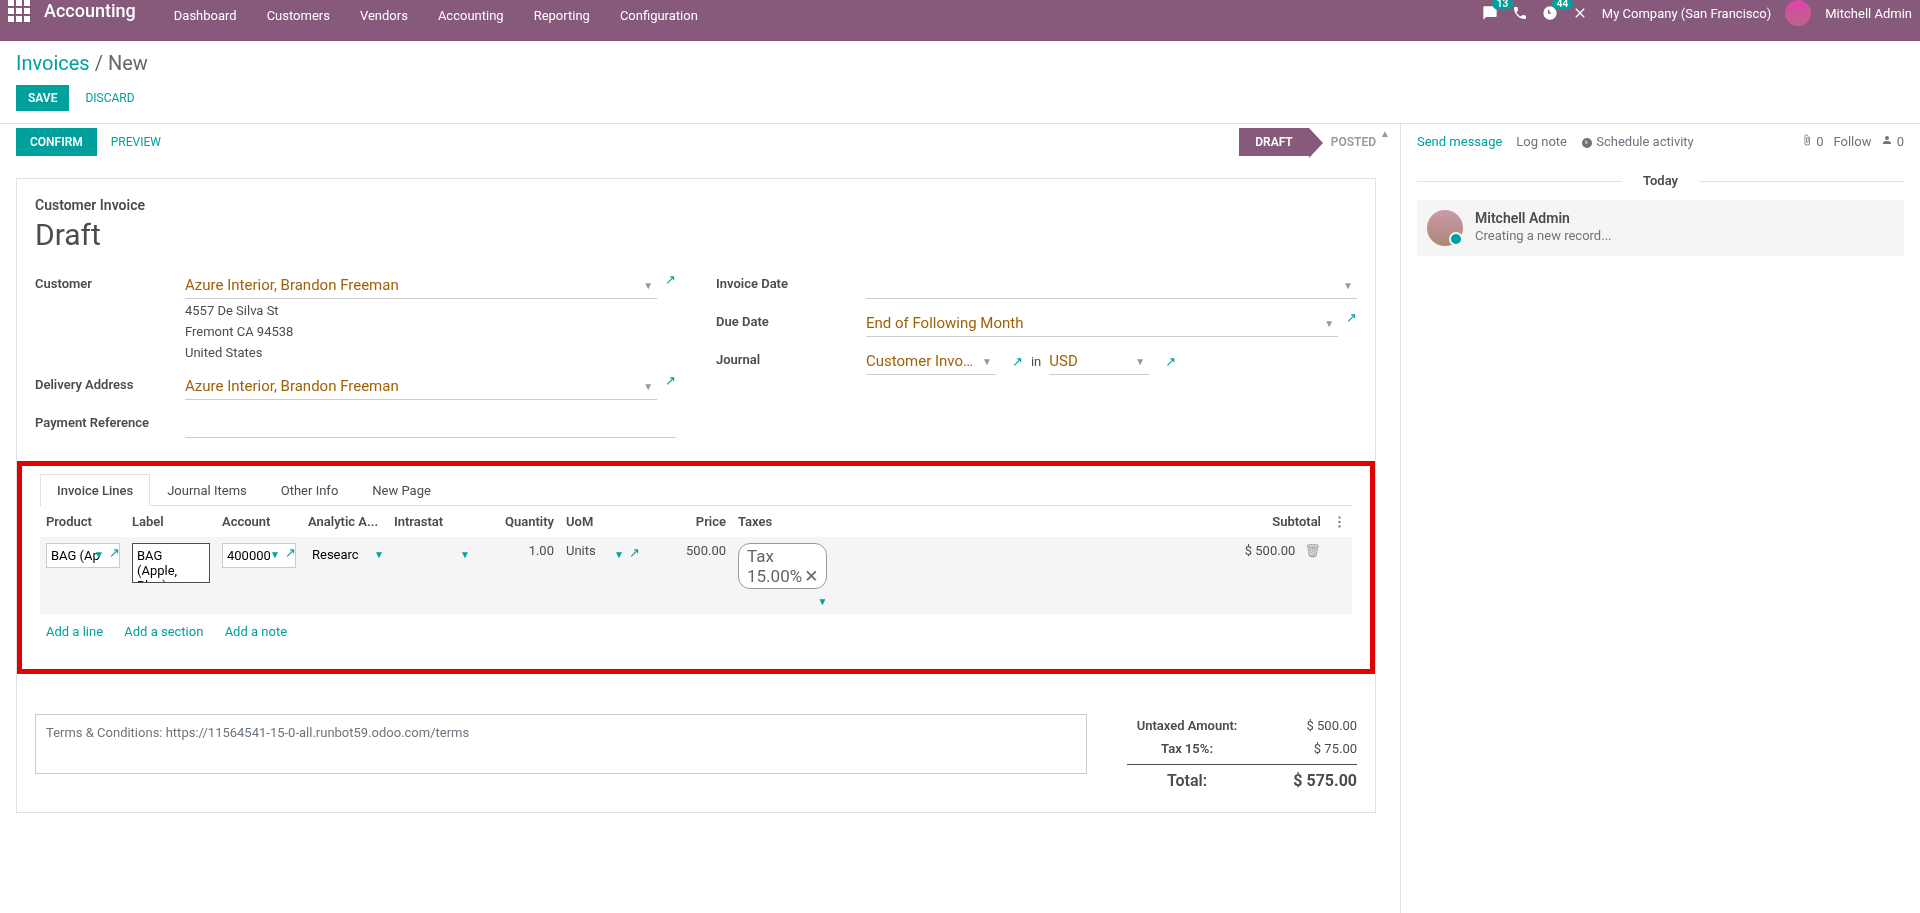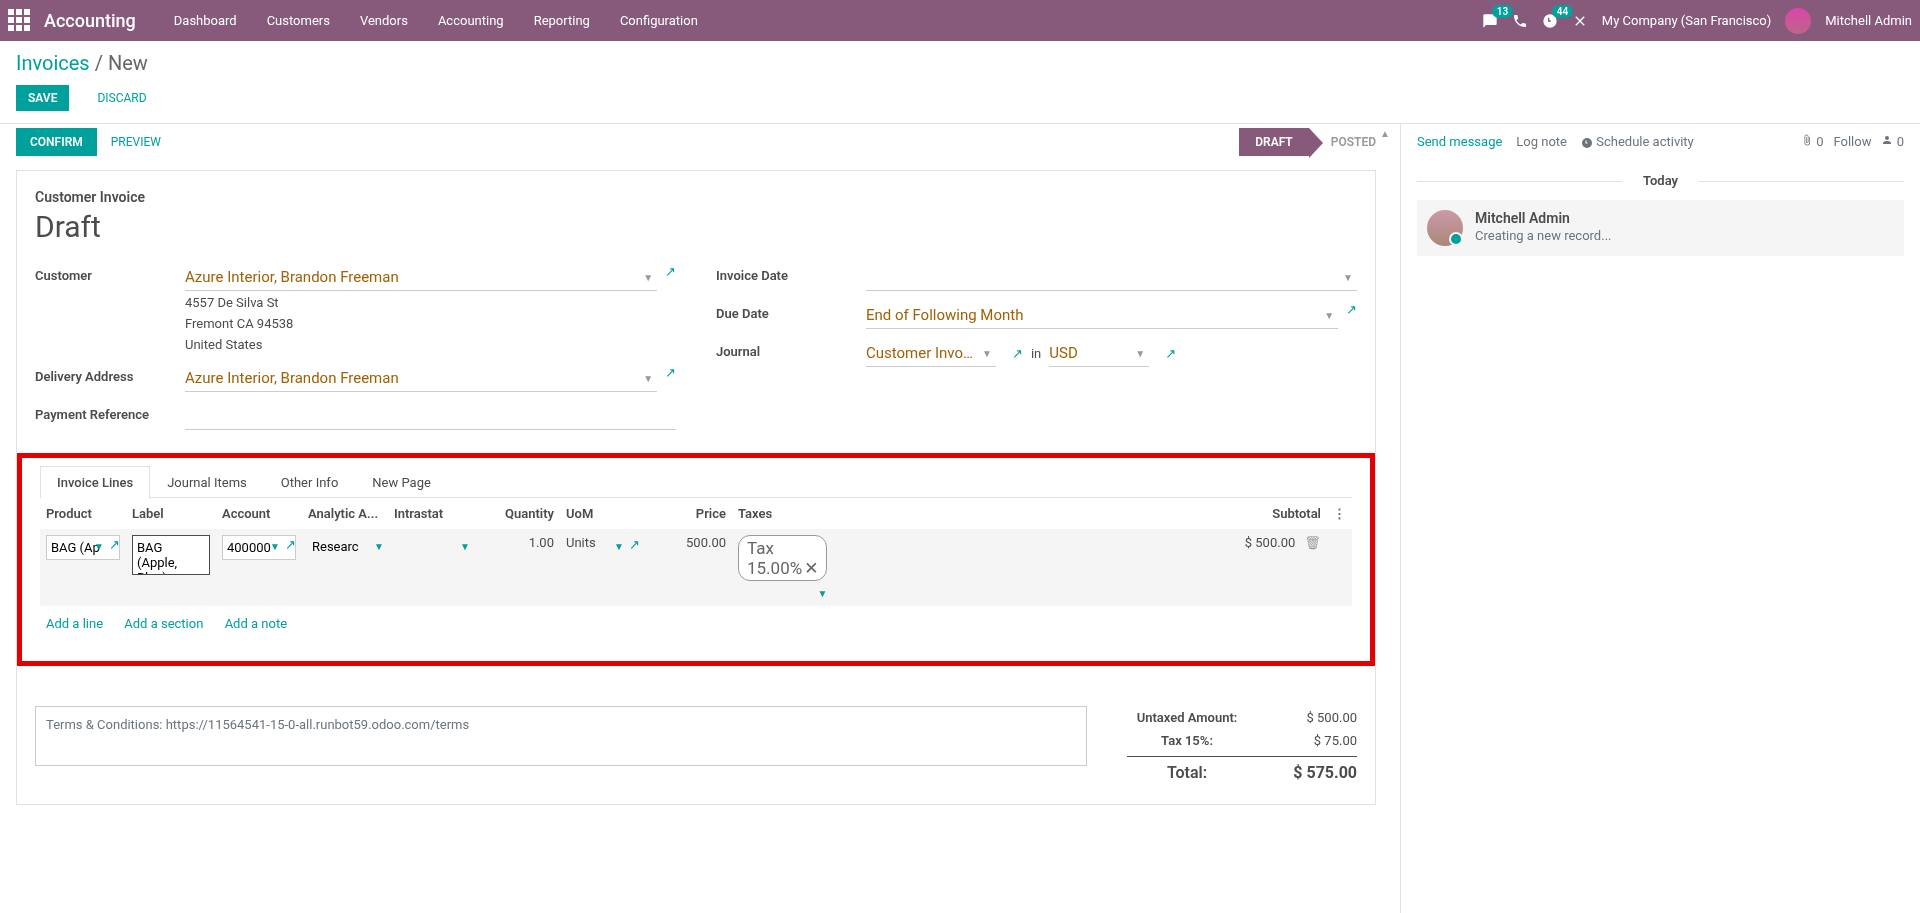--- a/index.html
+++ b/index.html
@@ -1,51 +1,51 @@
 <!DOCTYPE html>
 <html><head>
 <meta charset="utf-8">
 <style>
 * { margin: 0; padding: 0; box-sizing: border-box; font-family: -apple-system, BlinkMacSystemFont, "Segoe UI", Roboto, sans-serif; }
 body { background: #fff; color: #4c4c4c; font-size: 13px; overflow: hidden; }
 
-.topbar { background: #875a7b; height: 41px; display: flex; align-items: center; padding: 0 8px; color: #fff; }
+.topbar { background: #875a7b; height: 41px; display: flex; align-items: flex-start; padding: 0 8px; color: #fff; }
 .apps-icon { width: 24px; height: 24px; display: grid; grid-template-columns: repeat(3,6px); grid-template-rows: repeat(3,6px); gap: 2px; margin-right: 12px; cursor: pointer; }
 .apps-icon span { background: #fff; }
 .brand { font-size: 18px; font-weight: 500; margin-right: 24px; }
 .nav-menu { display: flex; gap: 2px; flex: 1; }
 .nav-item { padding: 8px 14px; cursor: pointer; font-size: 13px; }
 .top-right { display: flex; align-items: center; gap: 14px; }
 .top-icon { position: relative; cursor: pointer; display: flex; align-items: center; }
 .badge { position: absolute; top: -8px; left: 10px; background: #00a09d; border-radius: 10px; padding: 1px 5px; font-size: 10px; font-weight: 600; }
 .company { font-size: 13px; cursor: pointer; }
 .avatar { width: 26px; height: 26px; border-radius: 50%; background: linear-gradient(#d4a, #b68); }
 .username { font-size: 13px; cursor: pointer; }
 
 .breadcrumb-bar { padding: 10px 16px 6px; }
 .breadcrumb { font-size: 20px; color: #666; }
 .breadcrumb a { color: #00a09d; text-decoration: none; }
-.action-buttons { padding: 4px 16px 12px; display: flex; gap: 16px; border-bottom: 1px solid #dee2e6; }
+.action-buttons { padding: 4px 16px 12px; display: flex; gap: 4px; border-bottom: 1px solid #dee2e6; }
 .btn-save { background: #00a09d; color: #fff; border: none; padding: 6px 12px; font-weight: 600; font-size: 12px; cursor: pointer; text-transform: uppercase; }
 .btn-discard { background: none; border: none; color: #00a09d; padding: 6px 12px; font-size: 12px; cursor: pointer; text-transform: uppercase; }
 
 .content-wrap { display: flex; height: calc(100vh - 120px); }
 .main { flex: 1; overflow-y: auto; position: relative; padding: 0 8px 0 0; }
 .chatter { width: 520px; border-left: 1px solid #dee2e6; padding: 10px 16px; overflow-y: auto; }
 
 .status-row { display: flex; align-items: flex-start; padding: 0 0 0 16px; margin-top: 4px; }
 .btn-confirm { background: #00a09d; color: #fff; border: none; padding: 7px 14px; font-weight: 600; font-size: 12px; cursor: pointer; text-transform: uppercase; }
 .btn-preview { background: none; border: none; color: #00a09d; padding: 7px 14px; font-size: 12px; cursor: pointer; text-transform: uppercase; }
 .status-spacer { flex: 1; }
 .status-track { display: flex; }
 .status-tag { padding: 7px 16px; font-size: 12px; font-weight: 600; text-transform: uppercase; color: #999; position: relative; }
 .status-tag.active { background: #875a7b; color: #fff; }
 .status-tag.active::after { content: ''; position: absolute; right: -14px; top: 0; border-left: 14px solid #875a7b; border-top: 15px solid transparent; border-bottom: 15px solid transparent; }
 
-.form { border: 1px solid #dee2e6; margin: 14px 16px 16px; padding: 18px; }
+.form { border: 1px solid #dee2e6; margin: 22px 16px 16px; padding: 18px; }
 .form-title-small { font-size: 14px; font-weight: 600; color: #4c4c4c; margin-bottom: 4px; }
 .form-title-big { font-size: 30px; font-weight: 400; color: #4c4c4c; margin-bottom: 20px; }
 
 .form-grid { display: flex; gap: 40px; margin-bottom: 12px; }
 .form-col { flex: 1; }
 .form-row { display: flex; align-items: flex-start; margin-bottom: 10px; min-height: 28px; }
 .form-label { width: 150px; font-weight: 600; font-size: 13px; color: #4c4c4c; padding-top: 4px; }
 .form-field { flex: 1; font-size: 13px; position: relative; }
 .field-input { border: none; border-bottom: 1px solid #ccc; width: 100%; padding: 4px 20px 4px 0; font-size: 15px; color: #a16207; }
 .field-with-caret { position: relative; display: flex; align-items: center; }

